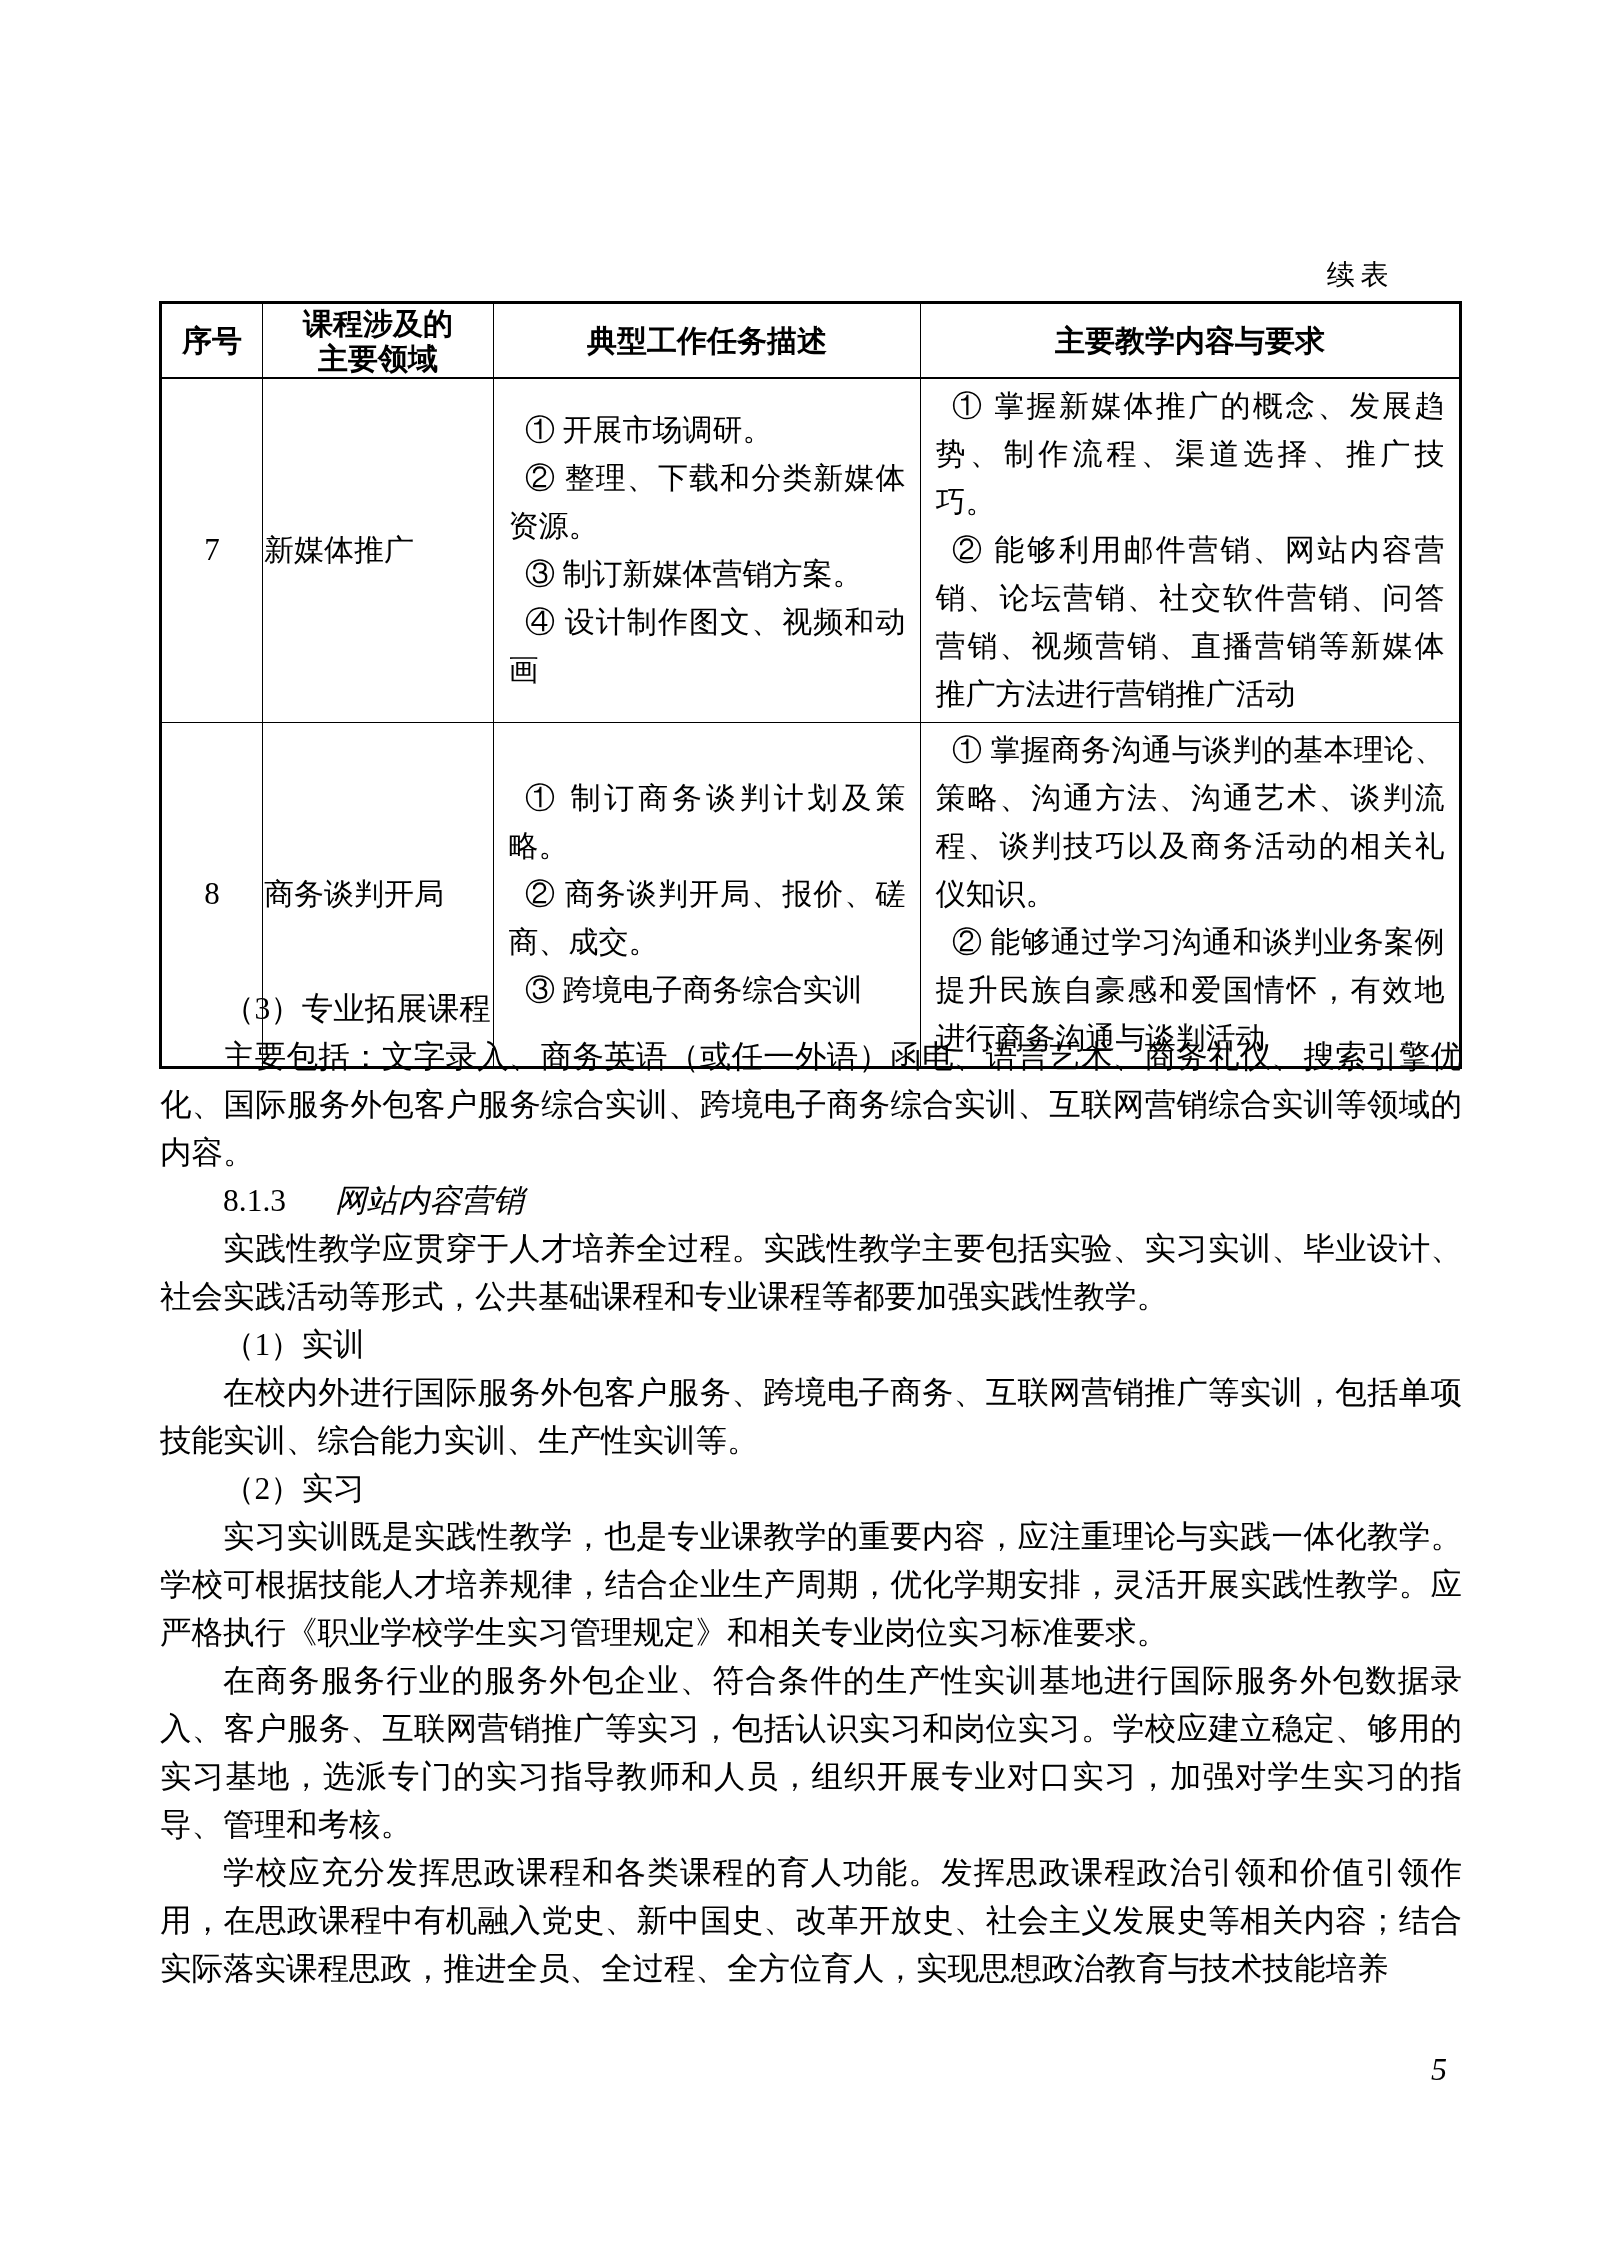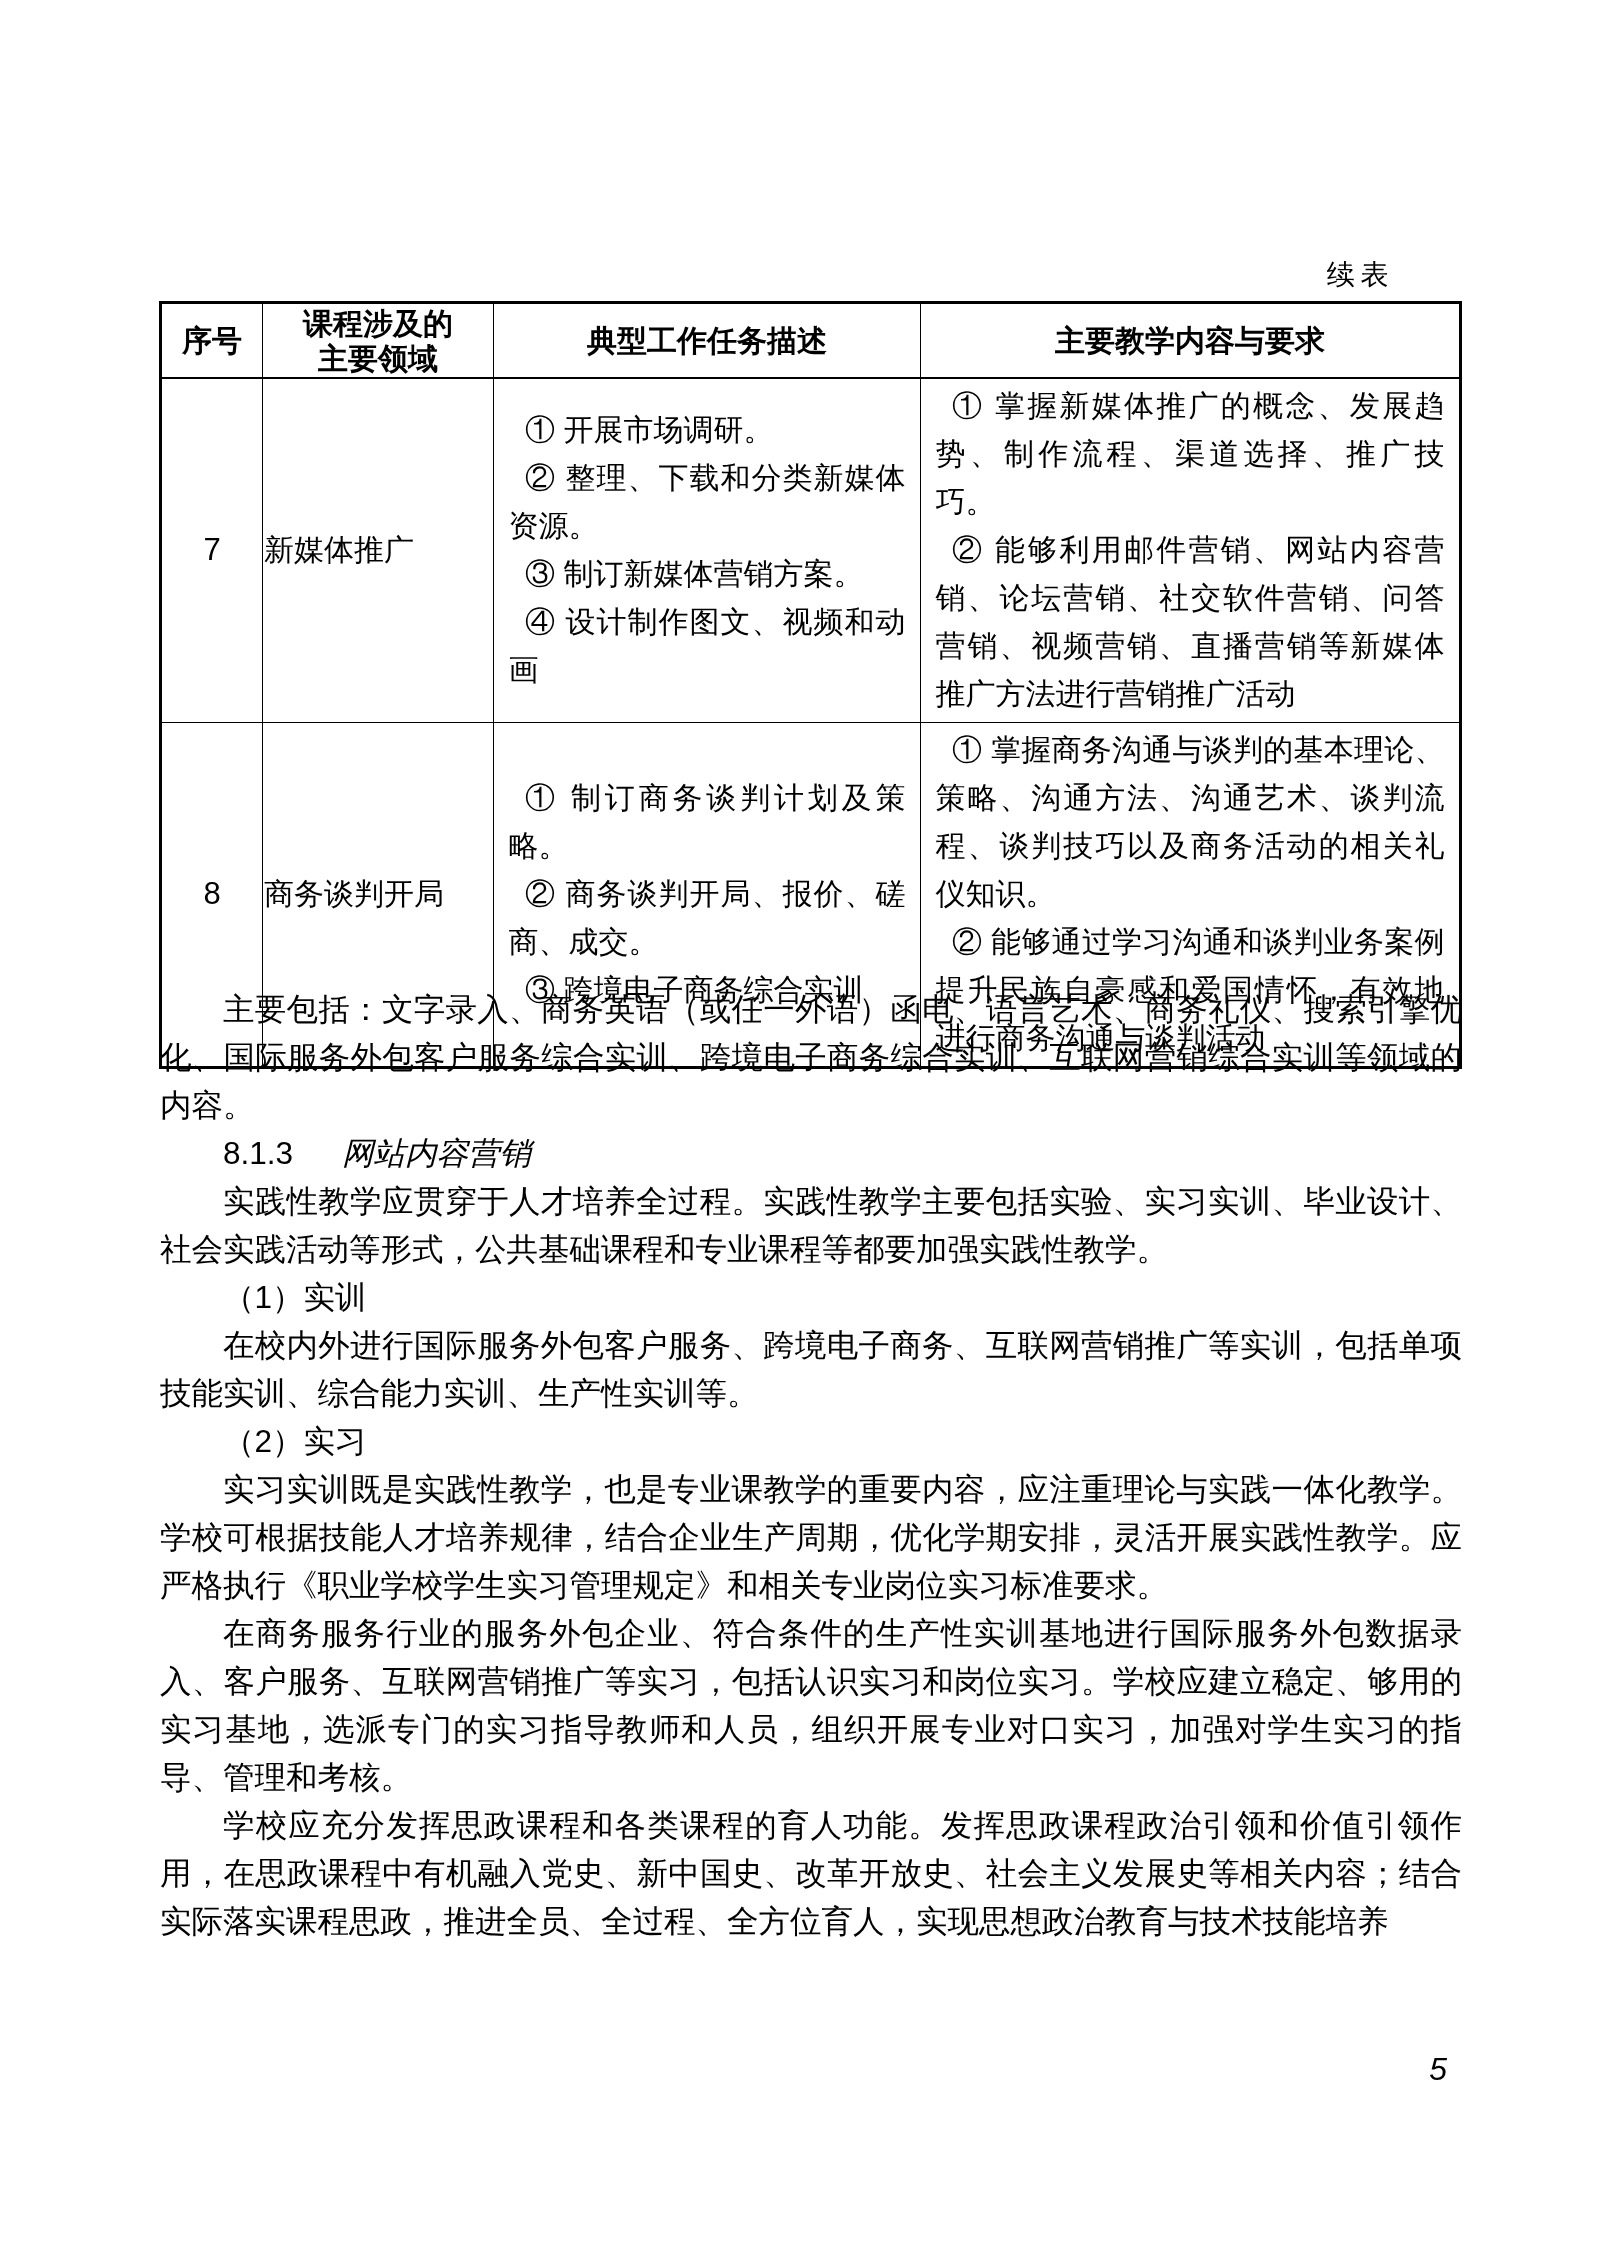--- a/index.html
+++ b/index.html
@@ -6,21 +6,21 @@
     margin: 0;
     padding: 0;
     background: #ffffff;
   }
   .page {
     position: relative;
     width: 1622px;
     height: 2261px;
     background: #ffffff;
     color: #000000;
-    font-family: Liberation Sans, sans-serif;
+    font-family: Liberation Serif, serif;
     overflow: hidden;
   }
   .continued-label {
     position: absolute;
     top: 258px;
     right: 228px;
     font-size: 28px;
     letter-spacing: 5.6px;
     line-height: 34px;
   }
@@ -146,20 +146,21 @@
           </td>
           <td class="contents-cell">
             <div class="cell-item">① 掌握商务沟通与谈判的基本理论、策略、沟通方法、沟通艺术、谈判流程、谈判技巧以及商务活动的相关礼仪知识。</div>
             <div class="cell-item">② 能够通过学习沟通和谈判业务案例提升民族自豪感和爱国情怀，有效地进行商务沟通与谈判活动</div>
           </td>
         </tr>
       </tbody>
   </table>
 
   <div class="body-text">
+      <div class="sub-para">（3）专业拓展课程</div>
       <div class="text-para">主要包括：文字录入、商务英语（或任一外语）函电、语言艺术、商务礼仪、搜索引擎优化、国际服务外包客户服务综合实训、跨境电子商务综合实训、互联网营销综合实训等领域的内容。</div>
       <div class="heading"><span class="h-num">8.1.3</span><span class="h-title">网站内容营销</span></div>
       <div class="text-para">实践性教学应贯穿于人才培养全过程。实践性教学主要包括实验、实习实训、毕业设计、社会实践活动等形式，公共基础课程和专业课程等都要加强实践性教学。</div>
       <div class="sub-para">（1）实训</div>
       <div class="text-para">在校内外进行国际服务外包客户服务、跨境电子商务、互联网营销推广等实训，包括单项技能实训、综合能力实训、生产性实训等。</div>
       <div class="sub-para">（2）实习</div>
       <div class="text-para">实习实训既是实践性教学，也是专业课教学的重要内容，应注重理论与实践一体化教学。学校可根据技能人才培养规律，结合企业生产周期，优化学期安排，灵活开展实践性教学。应严格执行《职业学校学生实习管理规定》和相关专业岗位实习标准要求。</div>
       <div class="text-para">在商务服务行业的服务外包企业、符合条件的生产性实训基地进行国际服务外包数据录入、客户服务、互联网营销推广等实习，包括认识实习和岗位实习。学校应建立稳定、够用的实习基地，选派专门的实习指导教师和人员，组织开展专业对口实习，加强对学生实习的指导、管理和考核。</div>
       <div class="text-para">学校应充分发挥思政课程和各类课程的育人功能。发挥思政课程政治引领和价值引领作用，在思政课程中有机融入党史、新中国史、改革开放史、社会主义发展史等相关内容；结合实际落实课程思政，推进全员、全过程、全方位育人，实现思想政治教育与技术技能培养</div>
     </div>

